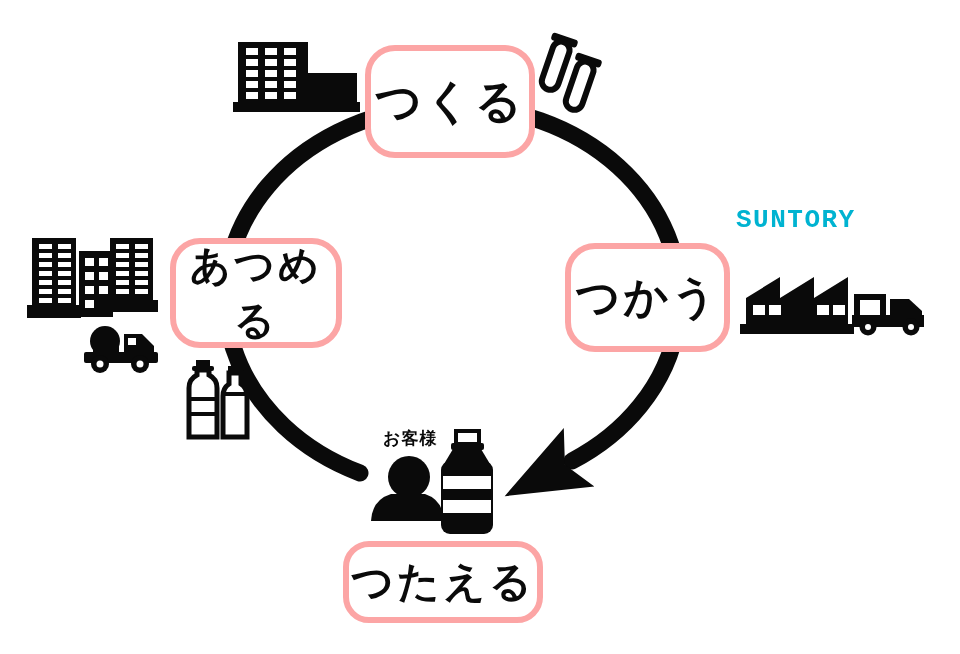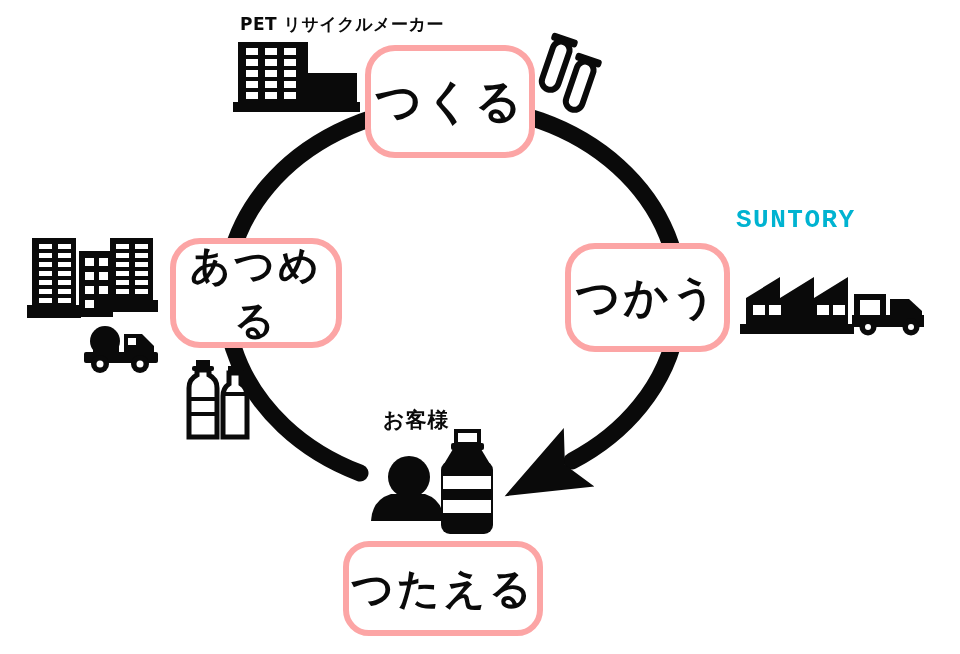--- a/index.html
+++ b/index.html
@@ -10,24 +10,24 @@
   .layer{position:absolute;left:0;top:0;}
   .step{
     position:absolute;box-sizing:border-box;background:#ffffff;
     border:6px solid #fca5a5;border-radius:30px;
     display:flex;align-items:center;justify-content:center;
     font-weight:bold;letter-spacing:3px;color:#0a0a0a;z-index:5;
   }
   .step-make   {left:365px;top:45px;width:170px;height:113px;font-size:46px;}
   .step-use    {left:565px;top:243px;width:165px;height:109px;font-size:44px;}
   .step-collect{left:170px;top:238px;width:172px;height:110px;font-size:40px;text-align:center;}
-  .step-tell   {left:343px;top:541px;width:200px;height:95px;font-size:42px;border-radius:26px;}
+  .step-tell   {left:343px;top:541px;width:200px;height:82px;font-size:42px;border-radius:26px;}
   .caption{position:absolute;font-weight:bold;color:#0a0a0a;z-index:6;white-space:nowrap;}
   .cap-recycler{left:240px;top:13px;font-size:17px;letter-spacing:0.5px;}
-  .cap-customer{left:383px;top:406px;font-size:21px;letter-spacing:1px;}
+  .cap-customer{left:383px;top:427px;font-size:17px;letter-spacing:1px;}
   .brand{
     position:absolute;left:736px;top:205px;font-size:26px;font-weight:800;
     letter-spacing:1.5px;z-index:6;white-space:nowrap;
   }
 </style>
 </head>
 <body>
 
 <div class="stage">
 
@@ -186,17 +186,16 @@
   <div class="step step-use">
     <span>つかう</span>
   </div>
   <div class="step step-tell">
     <span>つたえる</span>
   </div>
   <div class="step step-collect">
     <span>あつめる</span>
   </div>
 
-  <div class="caption cap-recycler">PET リサイクルメーカー</div>
   <div class="caption cap-customer">お客様</div>
   <div class="brand" style="color: rgb(0, 179, 209); font-family: Liberation Mono, monospace;">SUNTORY</div>
 
 </div>
 
 </body></html>

